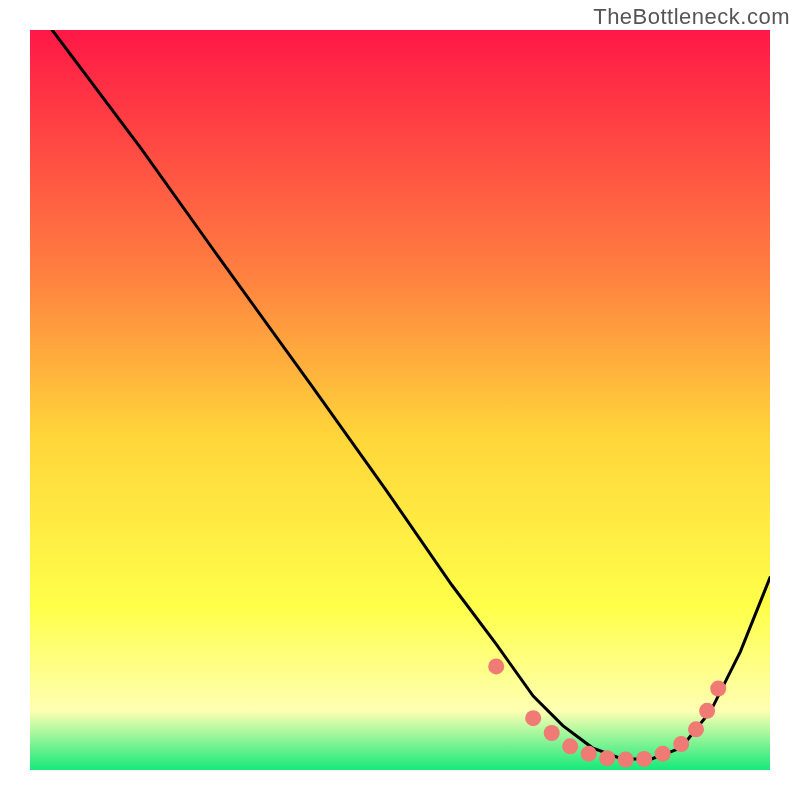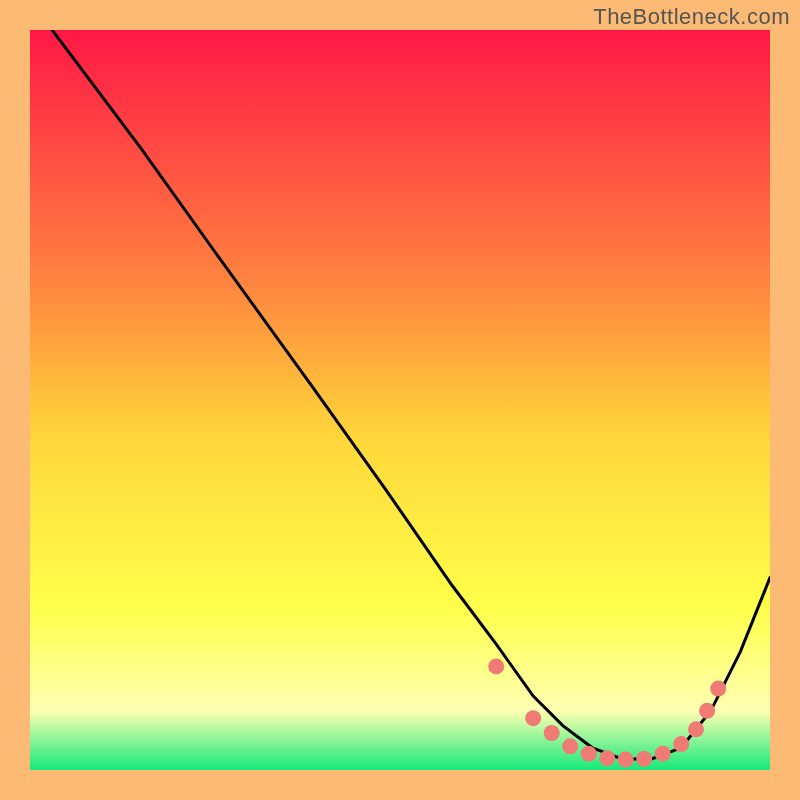--- a/index.html
+++ b/index.html
@@ -8,21 +8,21 @@
     width: 800px;
     height: 800px;
     background: #000;
     overflow: hidden;
     font-family: Arial, Helvetica, sans-serif;
   }
   .outer {
     position: relative;
     width: 800px;
     height: 800px;
-    background: #fdba74;
+    background: #ffffff;
   }
   .watermark {
     position: absolute;
     top: 4px;
     right: 10px;
     color: #555;
     font-size: 22px;
     font-weight: 500;
     letter-spacing: 0.5px;
     user-select: none;

